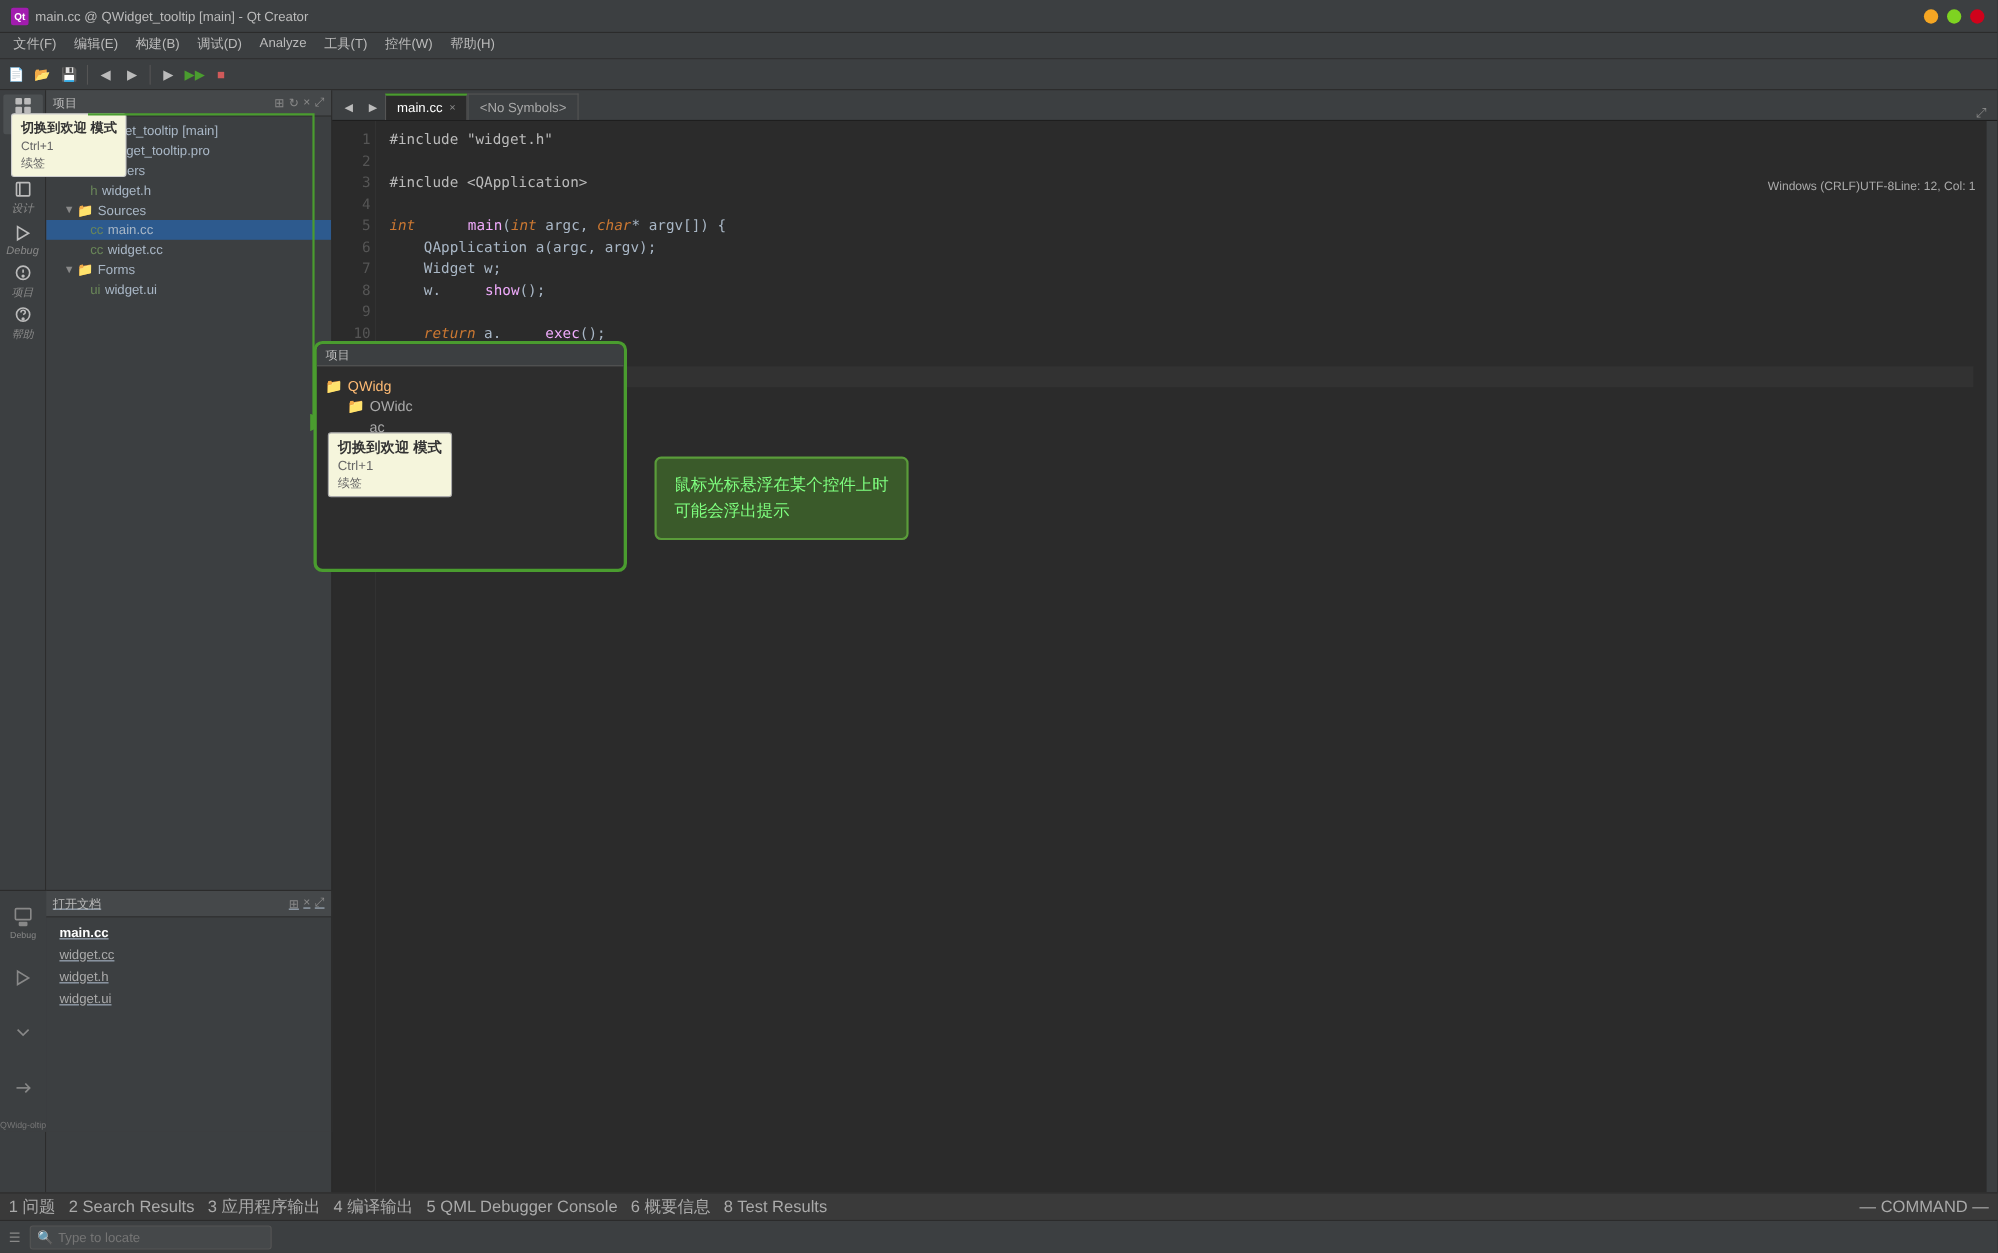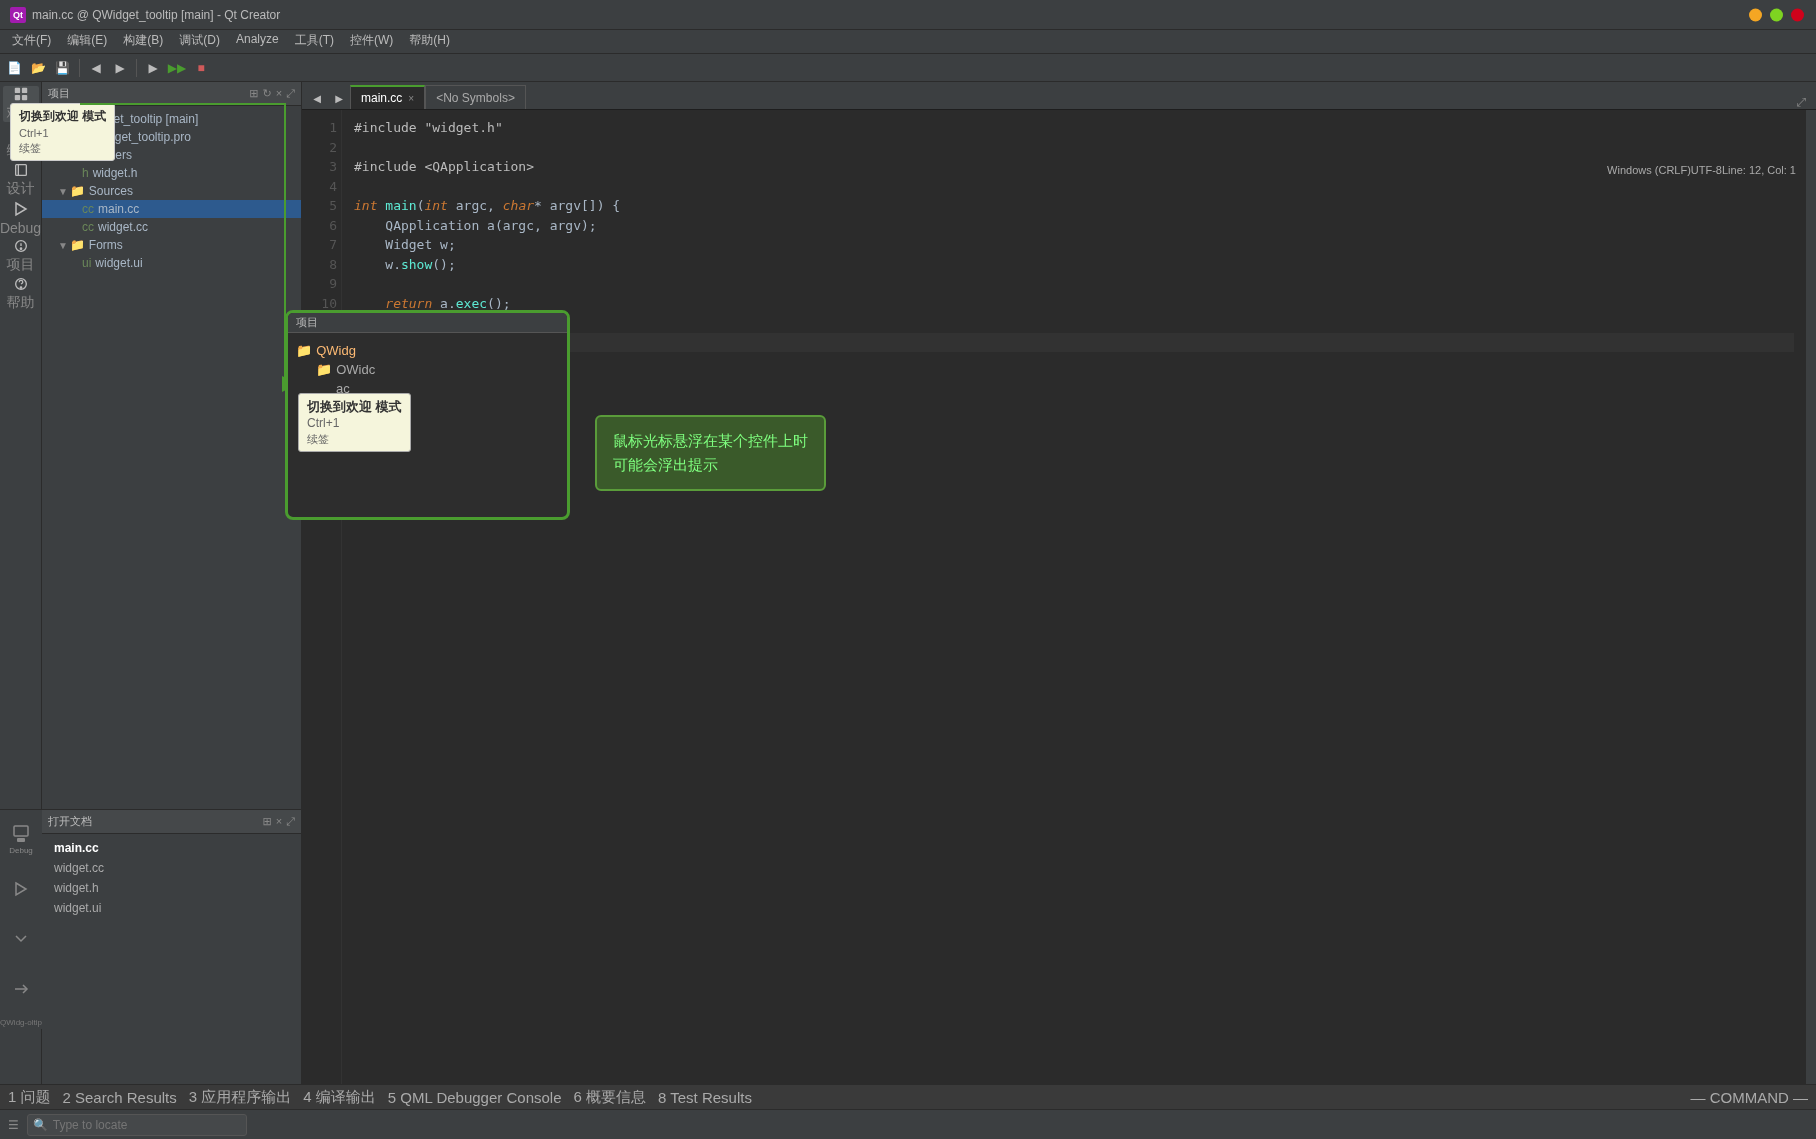--- a/index.html
+++ b/index.html
@@ -102,21 +102,21 @@
       width: 36px; height: 36px;
       display: flex; flex-direction: column; align-items: center; justify-content: center;
       cursor: pointer;
       border-radius: 2px;
       color: #bbbbbb;
       font-size: 8px;
       gap: 2px;
     }
     .side-icon.active { background: #4c5052; }
     .side-icon svg { width: 18px; height: 18px; }
-    .side-icon-label { font-size: 14px; color: #888; }
+    .side-icon-label { font-size: 10px; color: #888; font-style: italic; }
 
     
     #project-panel {
       width: 260px;
       background: #3c3f41;
       border-right: 1px solid #2b2b2b;
       display: flex;
       flex-direction: column;
     }
     #project-header {
@@ -219,21 +219,21 @@
       flex: 1;
       padding: 8px 12px;
       font-family: monospace;
       font-size: 13px;
       line-height: 1.5;
       color: #a9b7c6;
       white-space: pre;
     }
     .kw { color: #cc7832; font-style: italic; }
     .inc { color: #bbb; }
-    .fn { color: #5eead4; }
+    .fn { color: #f0abfc; margin-left: 40px; }
     .cursor-line { background: #323232; display: block; }
 
     #scrollbar-right {
       width: 10px;
       background: #3c3f41;
     }
 
     
     #bottom-left {
       width: 260px;
@@ -643,21 +643,21 @@
     </div>
     <div class="device-icon">
       <svg width="20" height="20" viewBox="0 0 20 20" fill="none" stroke="#888" stroke-width="1.5">
           <line x1="4" y1="10" x2="16" y2="10"></line>
           <polyline points="12,6 16,10 12,14"></polyline>
         </svg>
     </div>
     <div style="font-size:8px;color:#777;margin-top:4px;text-align:center;">QWidg-oltip</div>
   </div>
 
-  <div id="bottom-left" style="position:relative;width:260px;height:220px;background:#3c3f41;border-right:1px solid #2b2b2b;border-top:1px solid #2b2b2b;">
+  <div id="bottom-left" style="position:relative;width:260px;height:220px;background:#3c3f41;border-right:1px solid #2b2b2b;border-top:1px solid #2b2b2b;text-decoration:underline;">
     <div id="open-docs-header">
       <span>打开文档</span>
       <div style="display:flex;gap:4px;">
         <span style="cursor:pointer;color:#888;">⊞</span>
         <span style="cursor:pointer;color:#888;">×</span>
         <span style="cursor:pointer;color:#888;">⤢</span>
       </div>
     </div>
     <div id="open-docs-list">
       <div class="doc-item active">main.cc</div>

